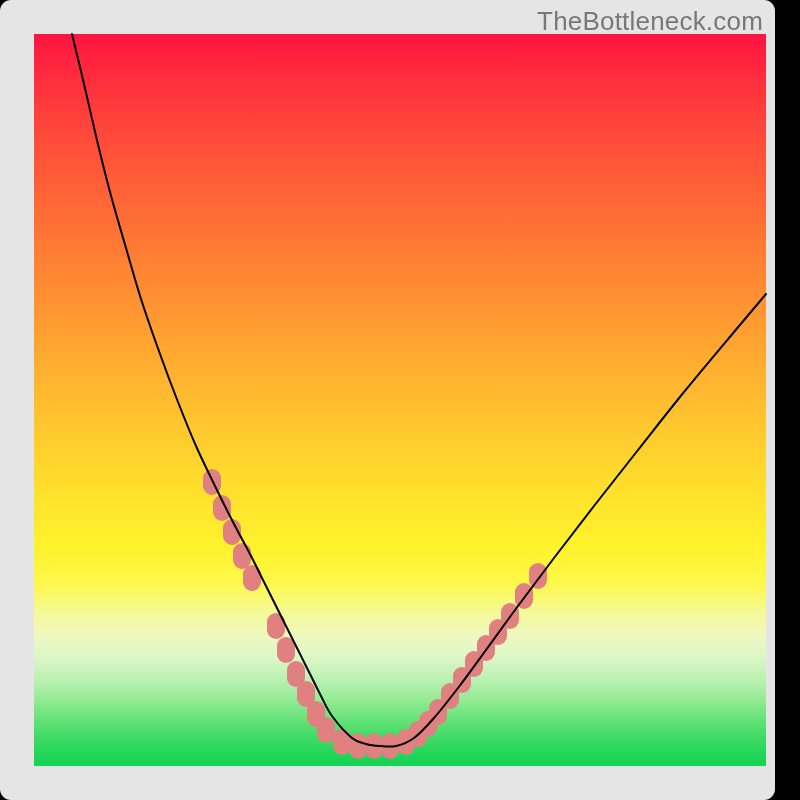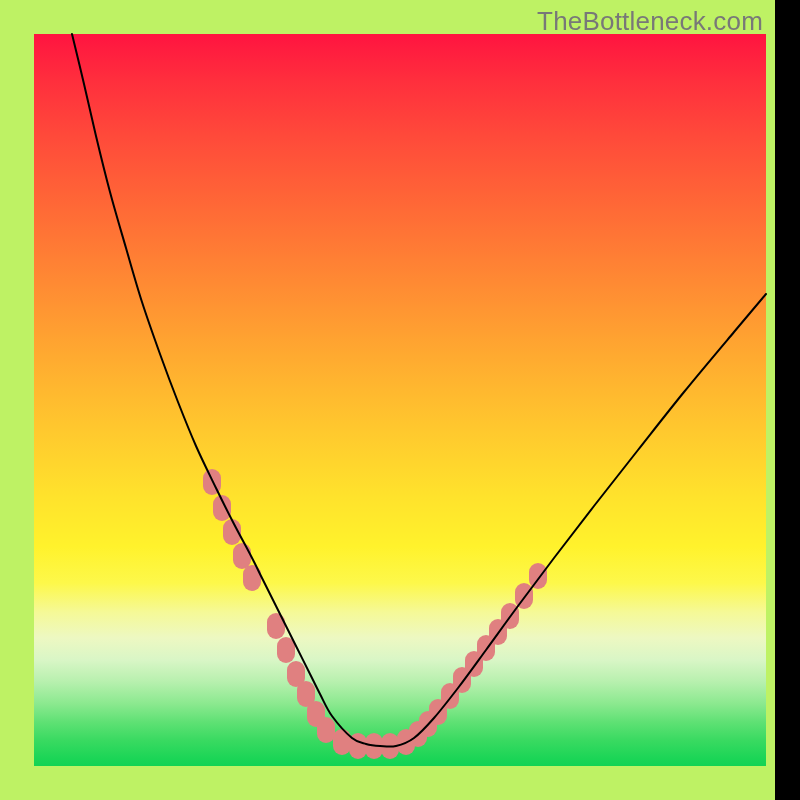--- a/index.html
+++ b/index.html
@@ -10,21 +10,22 @@
     overflow: hidden;
     background: #000;
     font-family: Arial, Helvetica, sans-serif;
   }
   .frame {
     position: absolute;
     top: 0;
     left: 0;
     width: 775px;
     height: 800px;
-    background: #bef264;
+    background: #e5e5e5;
+    border-radius: 11px;
   }
   .plot-area {
     position: absolute;
     top: 34px;
     left: 34px;
     width: 732px;
     height: 732px;
     
     background: linear-gradient(
       to bottom,

